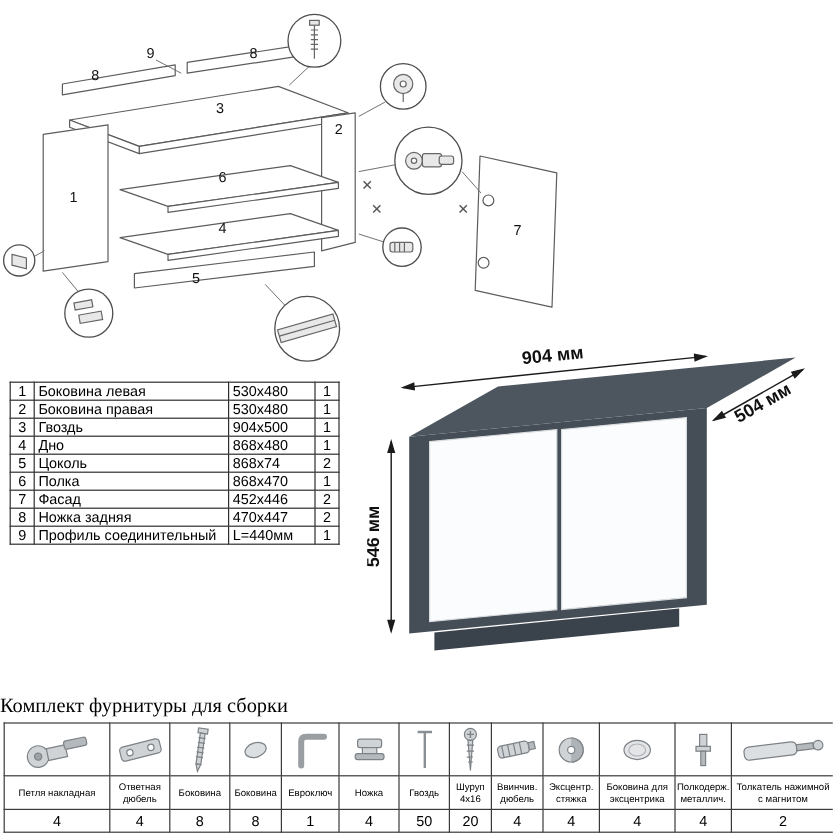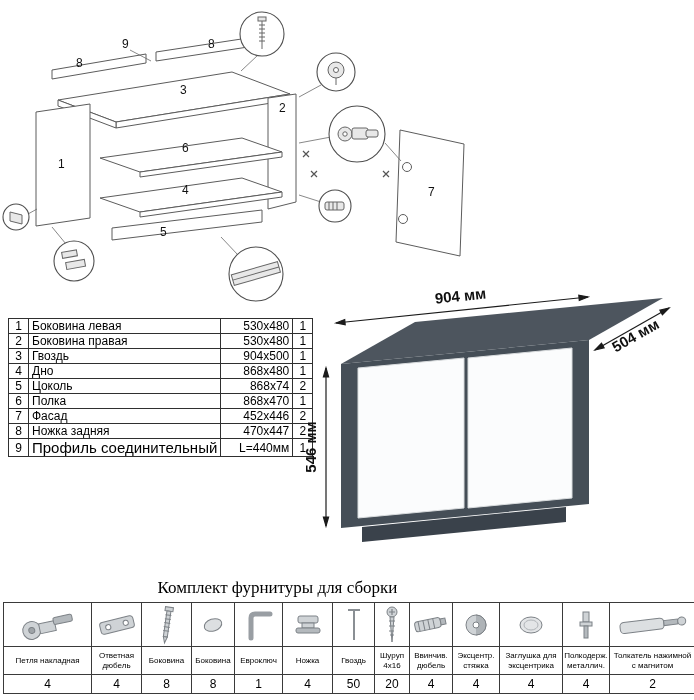--- a/index.html
+++ b/index.html
@@ -5,23 +5,23 @@
   *{box-sizing:border-box;margin:0;padding:0}
   html,body{background:#ffffff}
   body{width:694px;height:700px;overflow:hidden}
   .sheet{position:relative;width:694px;height:700px;background:#fff;font-family:"Liberation Sans",sans-serif;color:#111}
   #exploded{position:absolute;left:0;top:4px}
   #cabinet{position:absolute;left:306px;top:282px}
   #parts-table{position:absolute;left:8px;top:318px;border-collapse:collapse;font-size:12px;color:#000}
   #parts-table td{border:1px solid #2f2f2f;height:15px;padding:0 3px;white-space:nowrap}
   td.pt-num{width:20px;text-align:center}
   td.pt-name{width:162px}
-  td.pt-size{width:72px;text-align:right}
+  td.pt-size{width:72px;text-align:left}
   td.pt-qty{width:20px;text-align:center}
-  #hw-title{position:absolute;left:0;top:578px;width:555px;text-align:center;font-family:"Liberation Serif",serif;font-size:17px;color:#000}
+  #hw-title{position:absolute;left:0;top:578px;width:555px;font-family:"Liberation Serif",serif;font-size:17px;color:#000}
   #hw-table{position:absolute;left:3px;top:602px;border-collapse:collapse;table-layout:fixed;width:692px}
   #hw-table td{border:1px solid #3a3a3a;text-align:center;vertical-align:middle;overflow:hidden;background:#fff}
   .hw-icon-cell{height:44px}
   .hw-icon-cell svg{vertical-align:middle}
   .hw-name-cell{height:28px;font-size:8px;line-height:1.2;padding:1px;color:#000}
   .hw-qty-cell{height:19px;font-size:12px;color:#000}
   svg text{font-family:"Liberation Sans",sans-serif}
 </style>
 </head>
 <body>
@@ -163,21 +163,21 @@
           <td class="pt-qty">2</td>
         </tr>
         <tr>
           <td class="pt-num">8</td>
           <td class="pt-name">Ножка задняя</td>
           <td class="pt-size">470x447</td>
           <td class="pt-qty">2</td>
         </tr>
         <tr>
           <td class="pt-num">9</td>
-          <td class="pt-name" style="font-size: 15px;">Профиль соединительный</td>
+          <td class="pt-name" style="font-size: 12px;">Профиль соединительный</td>
           <td class="pt-size">L=440мм</td>
           <td class="pt-qty">1</td>
         </tr>
       </tbody>
   </table>
 
   <svg id="cabinet" width="380" height="290" viewBox="0 0 380 290" xmlns="http://www.w3.org/2000/svg">
     <polygon points="35,82 283,58 357,16 109,40" fill="#4d555e"></polygon>
     <polygon points="35,82 283,58 283,222 35,246" fill="#454e57"></polygon>
     <polygon points="56,245 260,225 260,240 56,260" fill="#3a424b"></polygon>
@@ -307,21 +307,21 @@
           <td class="hw-name-cell">Петля накладная</td>
           <td class="hw-name-cell">Ответная дюбель</td>
           <td class="hw-name-cell">Боковина</td>
           <td class="hw-name-cell">Боковина</td>
           <td class="hw-name-cell">Евроключ</td>
           <td class="hw-name-cell">Ножка</td>
           <td class="hw-name-cell">Гвоздь</td>
           <td class="hw-name-cell">Шуруп 4x16</td>
           <td class="hw-name-cell">Ввинчив. дюбель</td>
           <td class="hw-name-cell">Эксцентр. стяжка</td>
-          <td class="hw-name-cell">Заглушка для эксцентрика</td>
+          <td class="hw-name-cell">Боковина для эксцентрика</td>
           <td class="hw-name-cell">Полкодерж. металлич.</td>
           <td class="hw-name-cell">Толкатель нажимной с магнитом</td>
         </tr>
       <tr id="hw-qtys">
           <td class="hw-qty-cell">4</td>
           <td class="hw-qty-cell">4</td>
           <td class="hw-qty-cell">8</td>
           <td class="hw-qty-cell">8</td>
           <td class="hw-qty-cell">1</td>
           <td class="hw-qty-cell">4</td>

